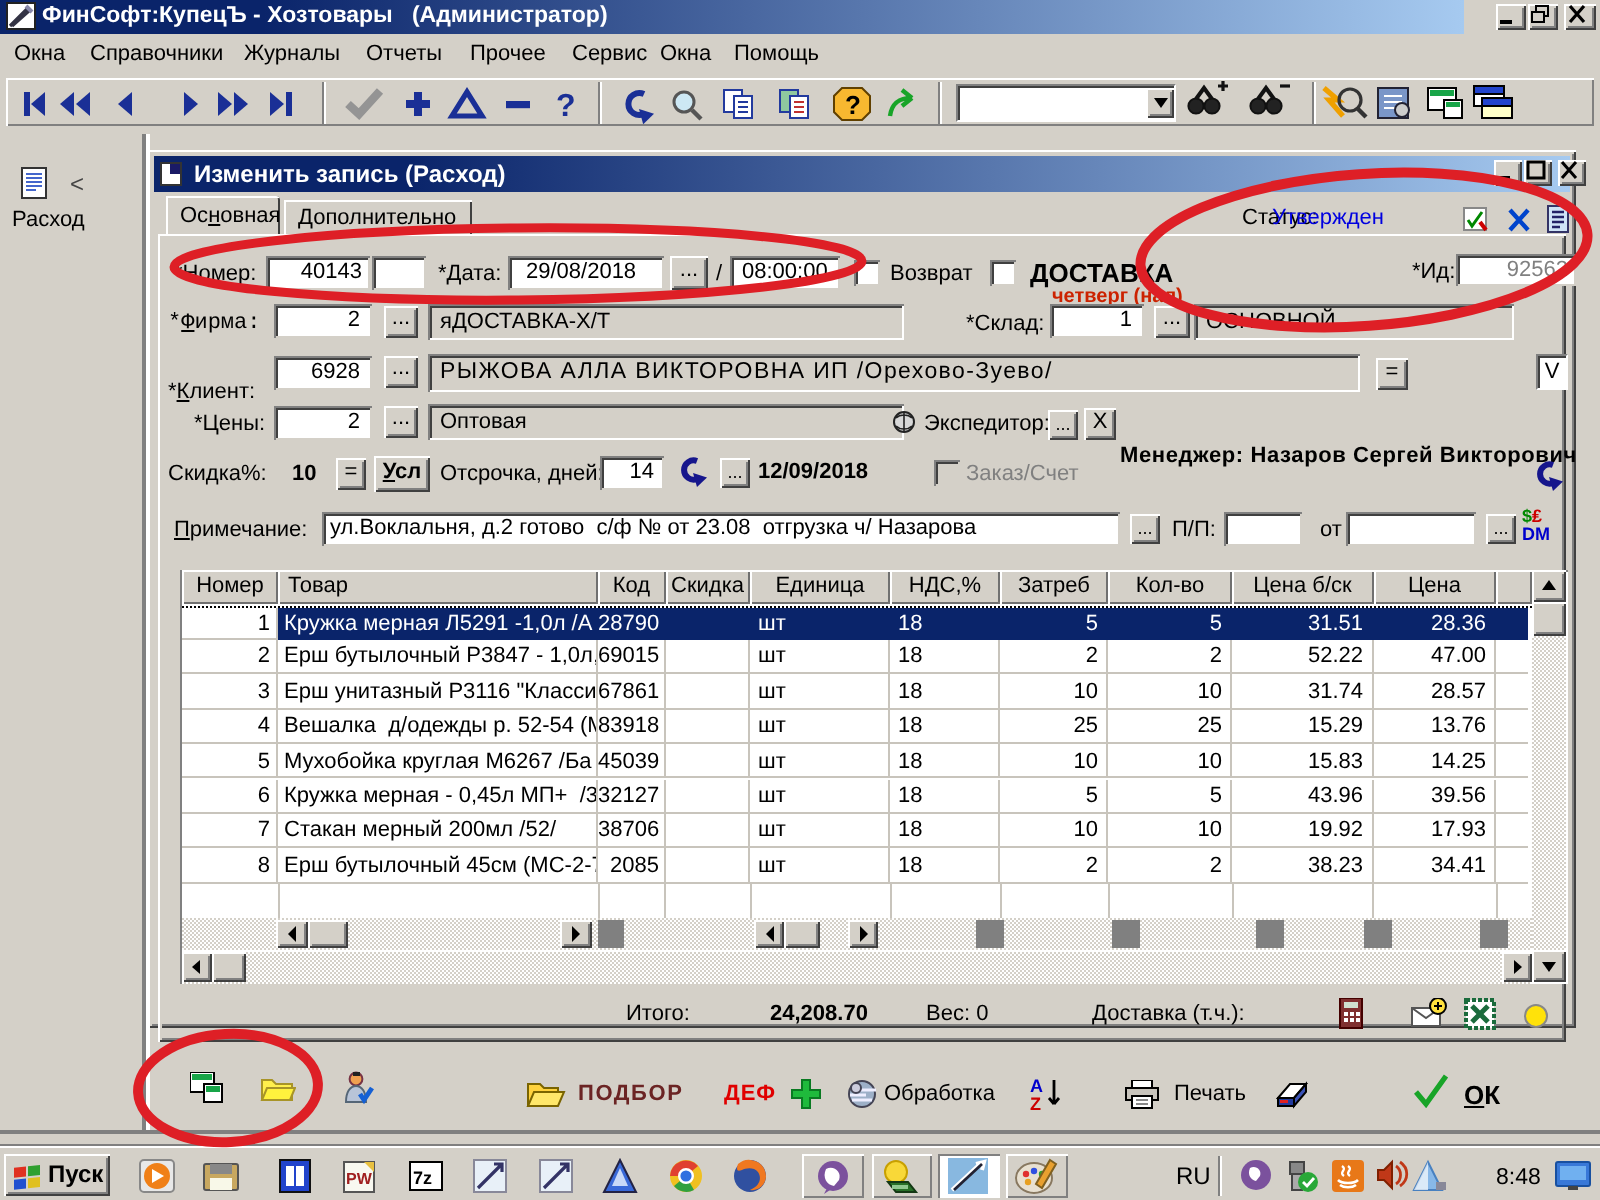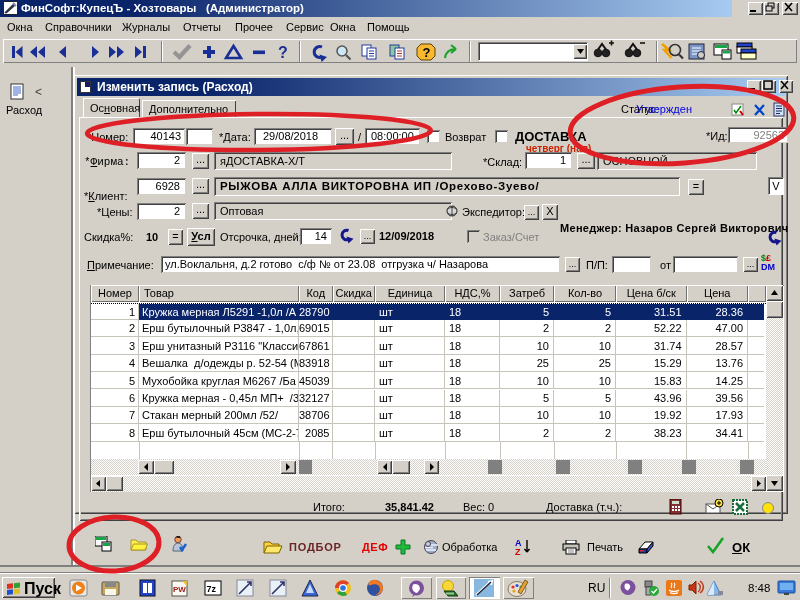--- a/index.html
+++ b/index.html
@@ -282,21 +282,21 @@
   <div class="abs btn3d" style="left:118px;top:78px;width:17px;height:16px;text-align:center;padding-top:0px;">...</div>
   <div class="abs gfield" style="left:140px;top:77px;width:238px;height:18px;padding:3px 0 0 6px;">яДОСТАВКА-Х/Т</div>
   <div class="abs" style="left:409px;top:81px;">*Склад:</div>
   <div class="abs field num" style="left:451px;top:77px;width:47px;height:17px;padding:2px 6px 0 0;">1</div>
   <div class="abs btn3d" style="left:503px;top:78px;width:18px;height:16px;text-align:center;padding-top:0px;">...</div>
   <div class="abs gfield" style="left:523px;top:77px;width:160px;height:18px;padding:3px 0 0 6px;">ОСНОВНОЙ</div>
 
   <div class="abs" style="left:10px;top:115px;">*<u>К</u>лиент:</div>
   <div class="abs field num" style="left:63px;top:103px;width:49px;height:17px;padding:2px 6px 0 0;">6928</div>
   <div class="abs btn3d" style="left:118px;top:103px;width:17px;height:16px;text-align:center;padding-top:0px;">...</div>
-  <div class="abs gfield" style="left:140px;top:102px;width:466px;height:19px;padding:3px 0 0 6px;font-weight:bold;font-size:11.5px;letter-spacing:0.7px;white-space:nowrap;overflow:hidden;">РЫЖОВА АЛЛА ВИКТОРОВНА ИП /Орехово-Зуево/</div>
+  <div class="abs gfield" style="left:140px;top:102px;width:466px;height:19px;padding:3px 0 0 6px;font-weight:normal;font-size:11.5px;letter-spacing:0.7px;white-space:nowrap;overflow:hidden;">РЫЖОВА АЛЛА ВИКТОРОВНА ИП /Орехово-Зуево/</div>
   <div class="abs btn3d" style="left:614px;top:104px;width:16px;height:16px;text-align:center;padding-top:1px;">=</div>
   <div class="abs sunken2" style="left:694px;top:102px;width:16px;height:18px;text-align:center;padding-top:2px;">V</div>
 
   <div class="abs" style="left:23px;top:131px;">*Цены:</div>
   <div class="abs field num" style="left:63px;top:128px;width:49px;height:17px;padding:2px 6px 0 0;">2</div>
   <div class="abs btn3d" style="left:118px;top:128px;width:17px;height:16px;text-align:center;padding-top:0px;">...</div>
   <div class="abs gfield" style="left:140px;top:127px;width:238px;height:18px;padding:3px 0 0 6px;">Оптовая</div>
   <div class="abs" style="left:372px;top:129px;width:13px;height:13px;"><svg width="13" height="13">
         <circle cx="6" cy="7" r="5" fill="#d8d8d8" stroke="#222"></circle>
         <path d="M2 5c2-2 6-2 8 0M2 9c2 2 6 2 8 0M6 2v10" stroke="#222" fill="none" stroke-width="0.8"></path>
@@ -516,21 +516,21 @@
       </div>
     <div class="abs btn3d" style="left:676px;top:16px;width:17px;height:17px;"></div>
     <div class="abs btn3d arr" style="left:676px;top:190px;width:17px;height:16px;">
         <svg width="15" height="14">
           <path d="M7.5 10 L11 5 L4 5 z" fill="#000"></path>
         </svg>
       </div>
   </div>
 
   <div class="abs" style="left:239px;top:426px;">Итого:</div>
-  <div class="abs" style="left:311px;top:426px;font-weight:bold;">35,841.42</div>
+  <div class="abs" style="left:311px;top:426px;font-weight:bold;">24,208.70</div>
   <div class="abs" style="left:389px;top:426px;">Вес: 0</div>
   <div class="abs" style="left:472px;top:426px;">Доставка (т.ч.):</div>
   <div class="abs" style="left:594px;top:424px;width:16px;height:16px;"><svg width="16" height="16">
         <rect x="2" y="0" width="11" height="15" fill="#803030" stroke="#400"></rect>
         <rect x="4" y="2" width="7" height="3" fill="#cfe0cf"></rect>
         <g fill="#fff">
           <rect x="4" y="7" width="2" height="2"></rect>
           <rect x="7" y="7" width="2" height="2"></rect>
           <rect x="10" y="7" width="2" height="2"></rect>
           <rect x="4" y="10" width="2" height="2"></rect>
@@ -554,21 +554,21 @@
 <div class="abs" style="left:0;top:573px;width:800px;height:27px;background:#D4D0C8;border-top:1px solid #fff;box-shadow:0 -1px 0 #808080;">
   <div class="abs btn3d" style="left:2px;top:3px;width:53px;height:21px;">
     <svg class="abs" style="left:4px;top:3px;" width="16" height="15">
         <g transform="skewY(-6)">
           <rect x="1" y="4" width="6" height="5" fill="#e03020"></rect>
           <rect x="8" y="4" width="6" height="5" fill="#30a030"></rect>
           <rect x="1" y="10" width="6" height="5" fill="#2050d0"></rect>
           <rect x="8" y="10" width="6" height="5" fill="#e0c020"></rect>
         </g>
       </svg>
-    <div class="abs" style="left:22px;top:3px;font-weight:bold;font-size:16px;">Пуск</div>
+    <div class="abs" style="left:22px;top:3px;font-weight:bold;font-size:12px;">Пуск</div>
   </div>
   <svg class="abs" style="left:0;top:0;" width="800" height="27">
     <g>
       <rect x="70" y="6" width="17" height="16" rx="2" fill="#e8e8e8" stroke="#888"></rect>
         <circle cx="78.5" cy="14" r="6.5" fill="#f08018"></circle>
         <path d="M76 10.5 l6 3.5 -6 3.5 z" fill="#fff"></path>
       <rect x="102" y="8" width="17" height="13" rx="1" fill="#c8a860" stroke="#555"></rect>
         <rect x="105" y="8" width="11" height="5" fill="#888"></rect>
         <rect x="105" y="15" width="11" height="6" fill="#f8f8e8"></rect>
       <rect x="140" y="6" width="15" height="16" fill="#2244cc" stroke="#111"></rect>

